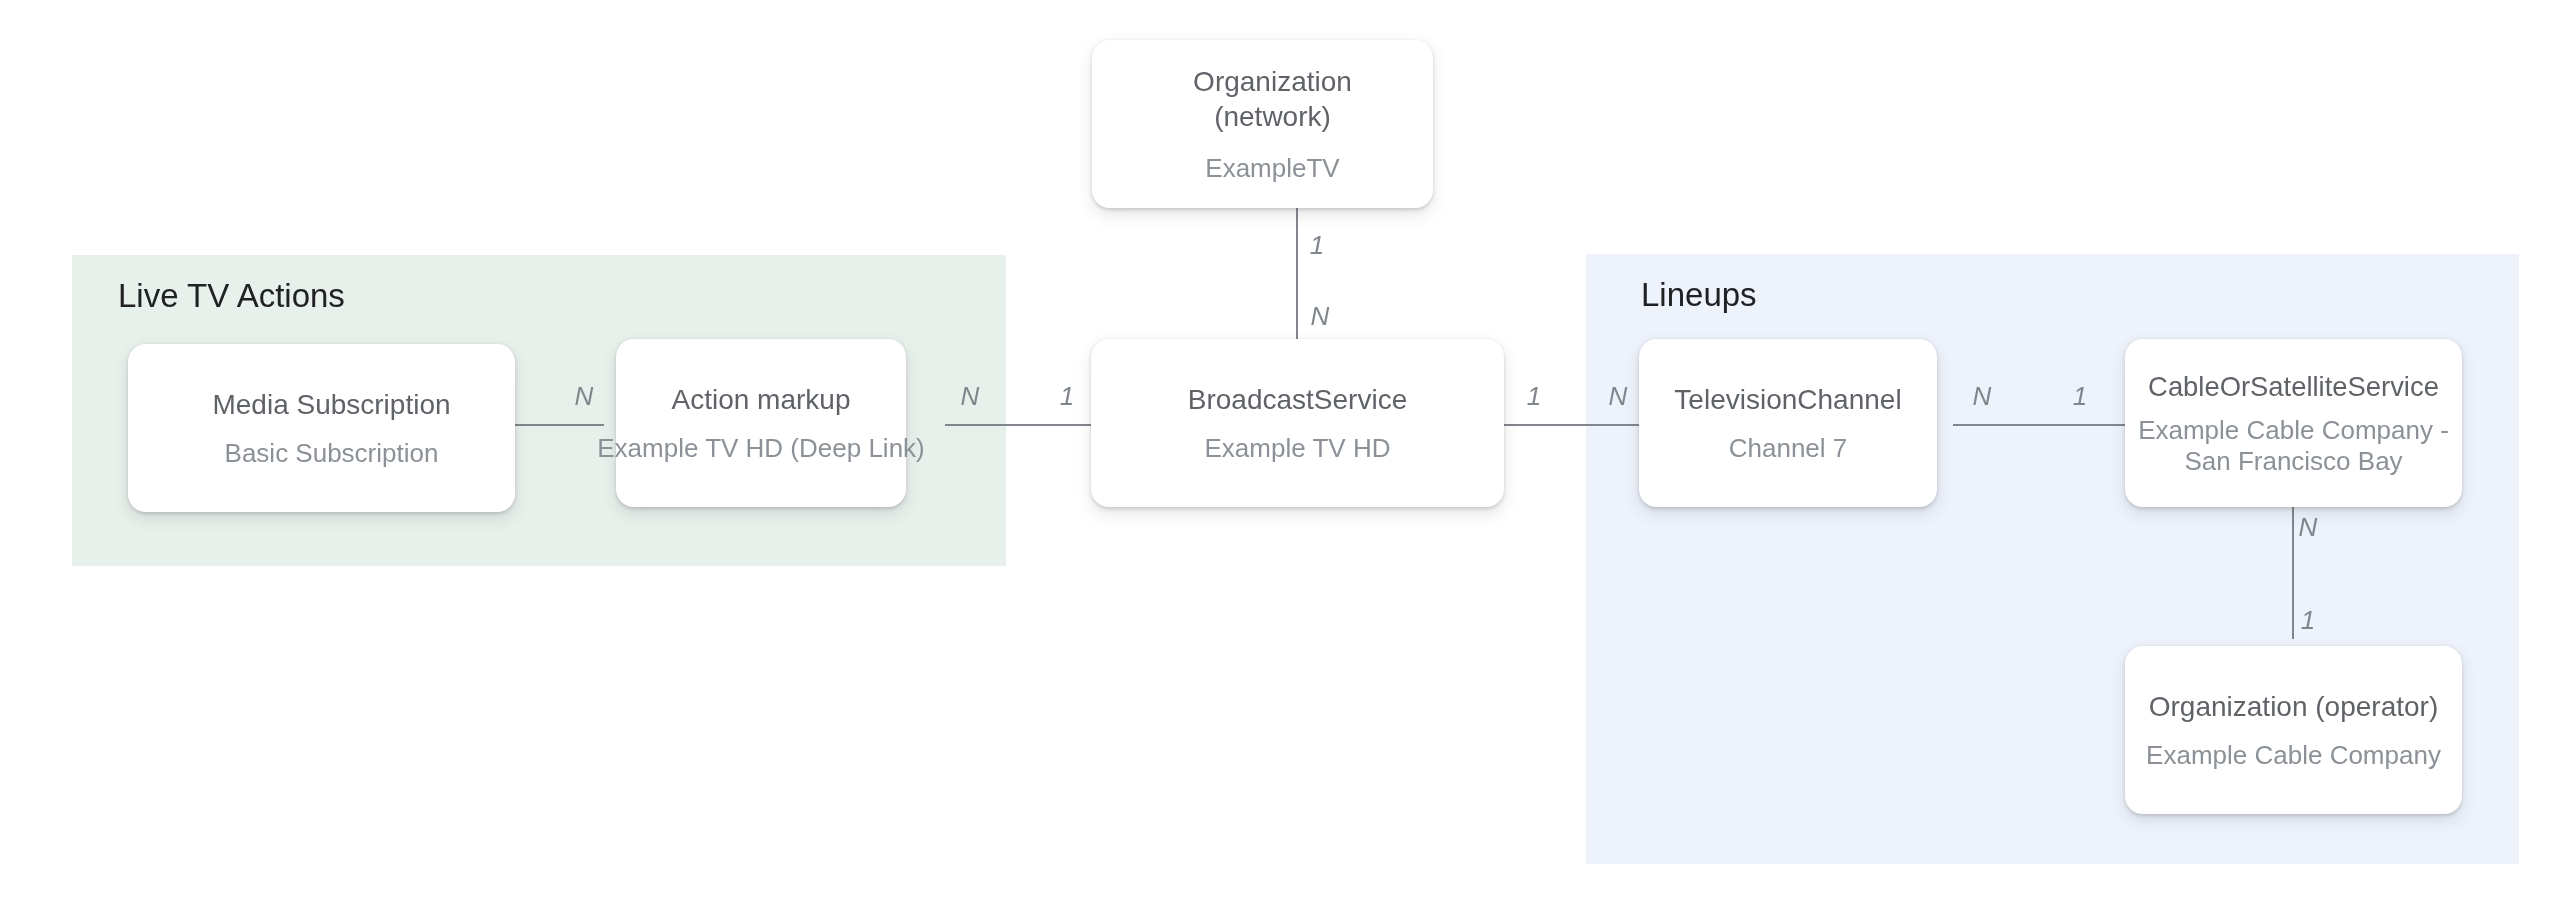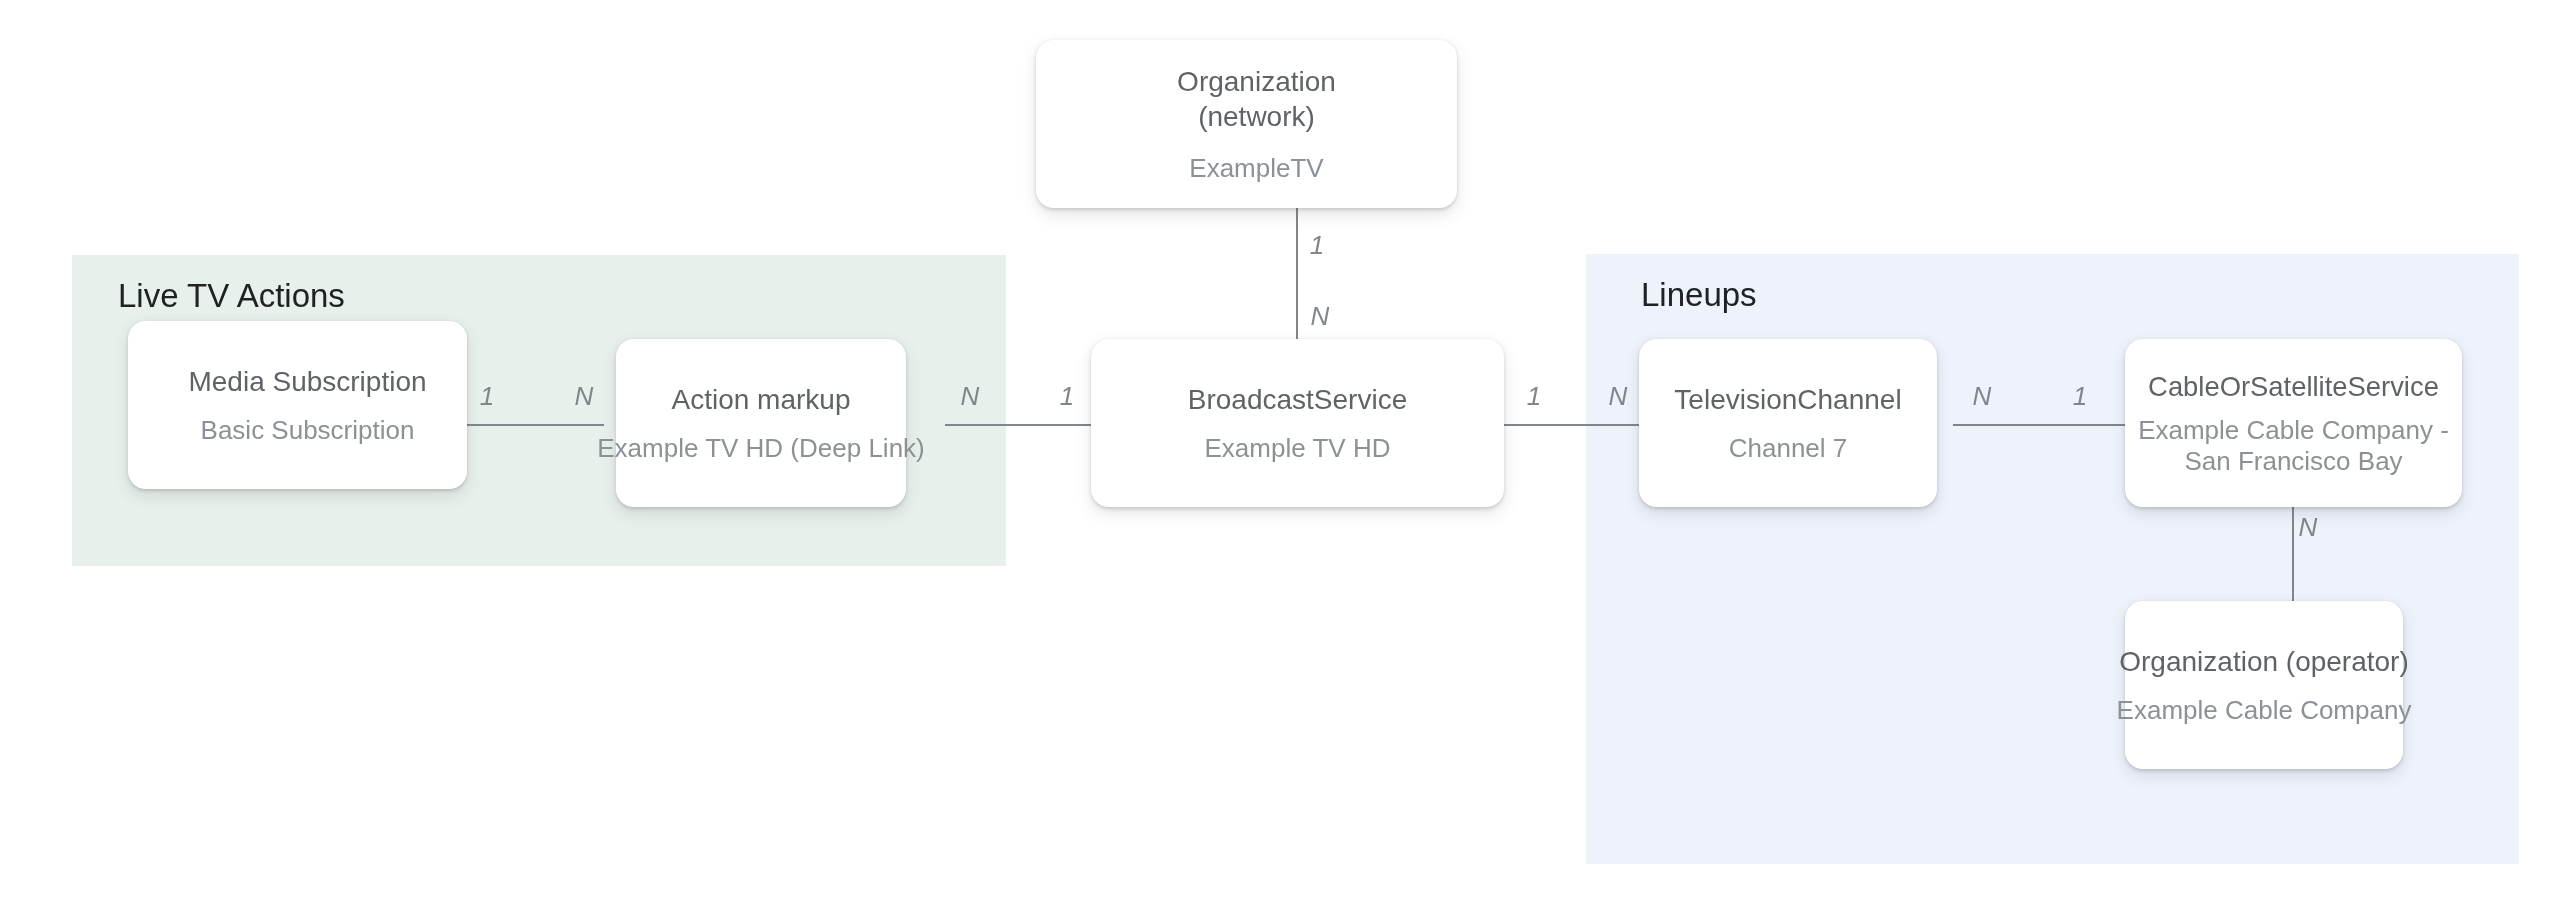--- a/index.html
+++ b/index.html
@@ -77,27 +77,27 @@
 
   <span class="card-label" style="left:1534px;top:396px;">1</span>
   <span class="card-label" style="left:1618px;top:396px;">N</span>
 
   <span class="card-label" style="left:1982px;top:396px;">N</span>
   <span class="card-label" style="left:2080px;top:396px;">1</span>
 
   <span class="card-label" style="left:2308px;top:527px;">N</span>
   <span class="card-label" style="left:2308px;top:620px;">1</span>
 
-  <div class="node" style="left:1036px;top:40px;width:421px;padding-left:20px;">
+  <div class="node" style="left:1092px;top:40px;width:341px;padding-left:20px;">
     <div class="node-title">Organization</div>
     <div class="node-title">(network)</div>
     <div class="node-subtitle" style="margin-top:19px;">ExampleTV</div>
   </div>
 
-  <div class="node" style="left:128px;top:321px;width:339px;padding-left:20px;">
+  <div class="node" style="left:128px;top:344px;width:387px;padding-left:20px;">
     <div class="node-title">Media Subscription</div>
     <div class="node-subtitle">Basic Subscription</div>
   </div>
 
   <div class="node" style="left:580px;top:339px;width:290px;margin-left:36px;">
     <div class="node-title">Action markup</div>
     <div class="node-subtitle">Example TV HD (Deep Link)</div>
   </div>
 
   <div class="node" style="left:1091px;top:339px;width:413px;">
@@ -109,19 +109,19 @@
     <div class="node-title">TelevisionChannel</div>
     <div class="node-subtitle">Channel 7</div>
   </div>
 
   <div class="node" style="left:2125px;top:339px;width:337px;">
     <div class="node-title" style="font-size:27.4px;">CableOrSatelliteService</div>
     <div class="node-subtitle multiline">Example Cable Company -</div>
     <div class="node-subtitle" style="margin-top:0;">San Francisco Bay</div>
   </div>
 
-  <div class="node" style="left:2125px;top:601px;width:278px;">
+  <div class="node" style="left:2125px;top:646px;width:337px;">
     <div class="node-title">Organization (operator)</div>
     <div class="node-subtitle">Example Cable Company</div>
   </div>
 
 </div>
 
 
 </body></html>

